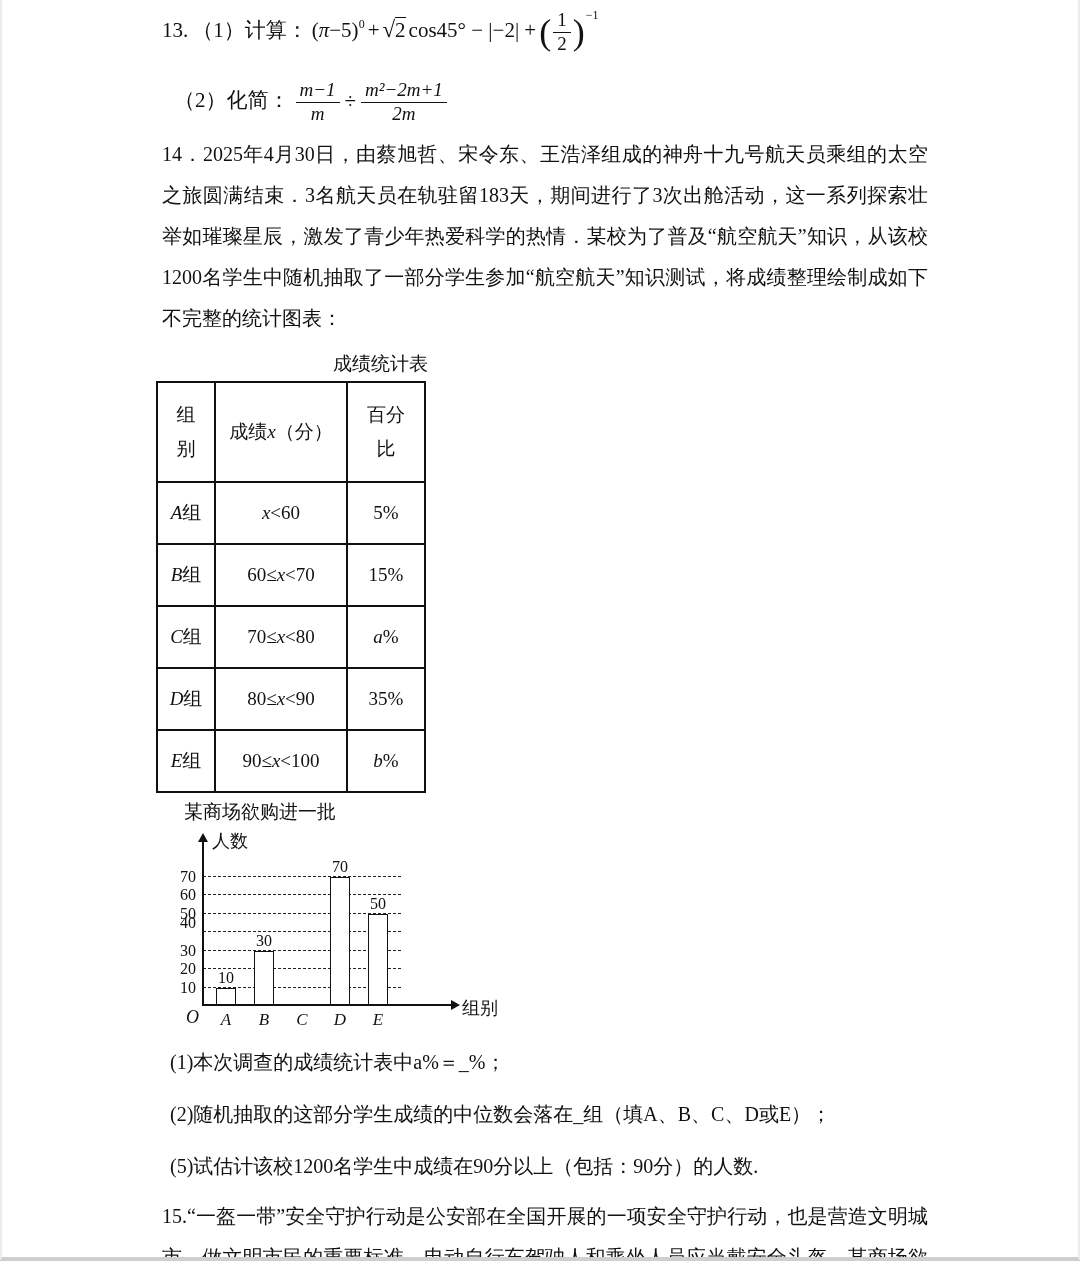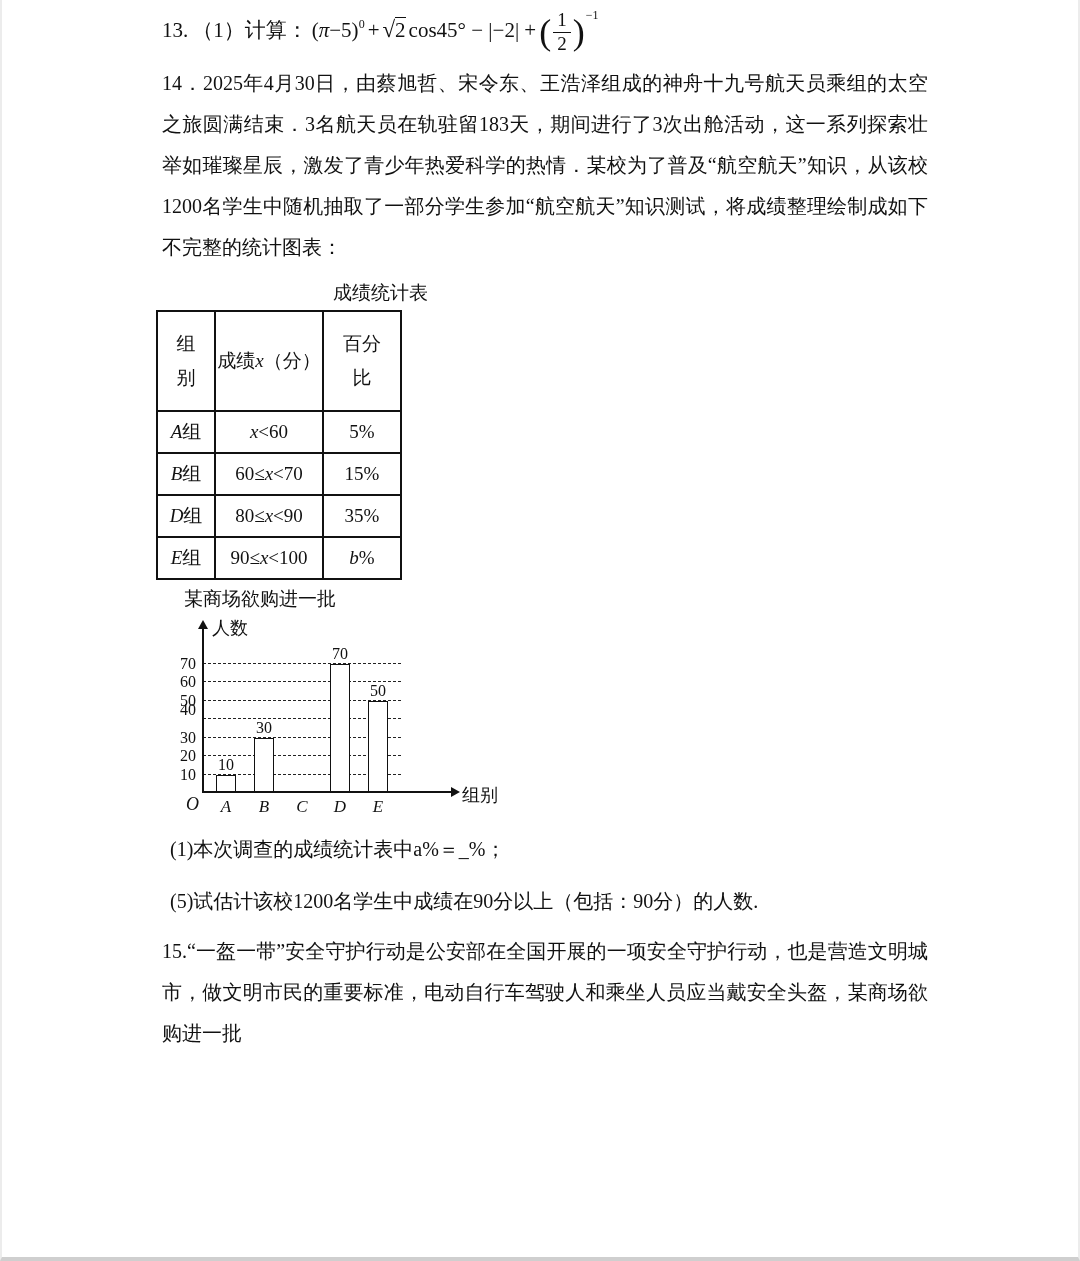--- a/index.html
+++ b/index.html
@@ -32,22 +32,22 @@
 
   .para { margin:8px 0 0 0; text-align:justify; line-height:41px; font-size:20px; }
 
   .table-title { margin:12px 0 4px 0; width:266px; text-align:right; font-size:19px; }
   table.stats { border-collapse:collapse; margin-left:-6px; }
   .stats th, .stats td {
     border:2px solid #111; font-weight:normal; text-align:center;
     vertical-align:middle; font-size:19px; padding:0; background:#fff;
   }
   .stats th { height:100px; }
-  .stats td { height:42px; }
-  .c1 { width:58px; } .c2 { width:108px; } .c3 { width:78px; }
+  .stats td { height:62px; }
+  .c1 { width:58px; } .c2 { width:132px; } .c3 { width:78px; }
   .hwrap1 { display:inline-block; width:1.15em; line-height:1.8; }
   .hwrap3 { display:inline-block; width:2.2em; line-height:1.8; }
 
   .chart-title { margin:6px 0 0 22px; font-size:19px; }
 
   .chart { position:relative; width:390px; height:205px; margin:2px 0 0 4px;
            font-family:"Liberation Serif","DejaVu Serif",serif; }
   #plot { position:absolute; left:0; top:0; right:0; bottom:0; }
   .yaxis { position:absolute; left:36px; bottom:26px; width:2px; height:165px; background:#111; }
   .arrow-up { position:absolute; top:-8px; left:-4px; width:0; height:0;
@@ -79,20 +79,31 @@
     <div class="mathline">
       <span class="txt">13.</span>
       <span class="txt">（1）计算：</span>
       <span class="math"><span>(</span><span class="mvar">π</span><span>−5)</span><sup class="sup0">0</sup><span class="op">+</span><span class="radsym">√</span><span class="radicand">2</span><span class="op">cos45° − |−2| +</span><span class="bigp">(</span><span class="frac">
             <span class="num">1</span>
             <span class="den">2</span>
           </span><span class="bigp">)</span><sup class="supN">−1</sup>
       </span>
     </div>
 
+    <div class="mathline line2">
+      <span class="txt">（2）化简：</span>
+      <span class="math"><span class="frac mvar">
+            <span class="num">m−1</span>
+            <span class="den">m</span>
+          </span><span class="op">÷</span><span class="frac mvar">
+            <span class="num">m²−2m+1</span>
+            <span class="den">2m</span>
+          </span>
+      </span>
+    </div>
   </section>
 
   <section>
     <p class="para">14．2025年4月30日，由蔡旭哲、宋令东、王浩泽组成的神舟十九号航天员乘组的太空之旅圆满结束．3名航天员在轨驻留183天，期间进行了3次出舱活动，这一系列探索壮举如璀璨星辰，激发了青少年热爱科学的热情．某校为了普及“航空航天”知识，从该校1200名学生中随机抽取了一部分学生参加“航空航天”知识测试，将成绩整理绘制成如下不完整的统计图表：</p>
 
     <div class="table-title">成绩统计表</div>
 
     <table class="stats">
       <tbody>
           <tr>
@@ -102,20 +113,25 @@
       </tr>
       <tr>
         <td><span class="mvar">A</span><span>组</span></td>
         <td><span></span><span class="mvar">x</span><span>&lt;60</span></td>
         <td><span class="mvar"></span><span>5%</span></td>
       </tr>
       <tr>
         <td><span class="mvar">B</span><span>组</span></td>
         <td><span>60≤</span><span class="mvar">x</span><span>&lt;70</span></td>
         <td><span class="mvar"></span><span>15%</span></td>
+      </tr>
+      <tr>
+        <td><span class="mvar">C</span><span>组</span></td>
+        <td><span>70≤</span><span class="mvar">x</span><span>&lt;80</span></td>
+        <td><span class="mvar">a</span><span>%</span></td>
       </tr>
       <tr>
         <td><span class="mvar">D</span><span>组</span></td>
         <td><span>80≤</span><span class="mvar">x</span><span>&lt;90</span></td>
         <td><span class="mvar"></span><span>35%</span></td>
       </tr>
       <tr>
         <td><span class="mvar">E</span><span>组</span></td>
         <td><span>90≤</span><span class="mvar">x</span><span>&lt;100</span></td>
         <td><span class="mvar">b</span><span>%</span></td>
@@ -161,20 +177,21 @@
       <div class="xaxis">
           <span class="arrow-right"></span>
         </div>
       <div class="ylabel">人数</div>
       <div class="xlabel">组别</div>
       <div class="origin">O</div>
     </div>
 
     <div class="questions">
       <p class="q">(1)本次调查的成绩统计表中a%＝_%；</p>
+      <p class="q">(2)随机抽取的这部分学生成绩的中位数会落在_组（填A、B、C、D或E）；</p>
       <p class="q">(5)试估计该校1200名学生中成绩在90分以上（包括：90分）的人数.</p>
     </div>
   </section>
 
   <section>
     <p class="para p15">15.“一盔一带”安全守护行动是公安部在全国开展的一项安全守护行动，也是营造文明城市，做文明市民的重要标准，电动自行车驾驶人和乘坐人员应当戴安全头盔，某商场欲购进一批</p>
   </section>
 
 </div>
 

